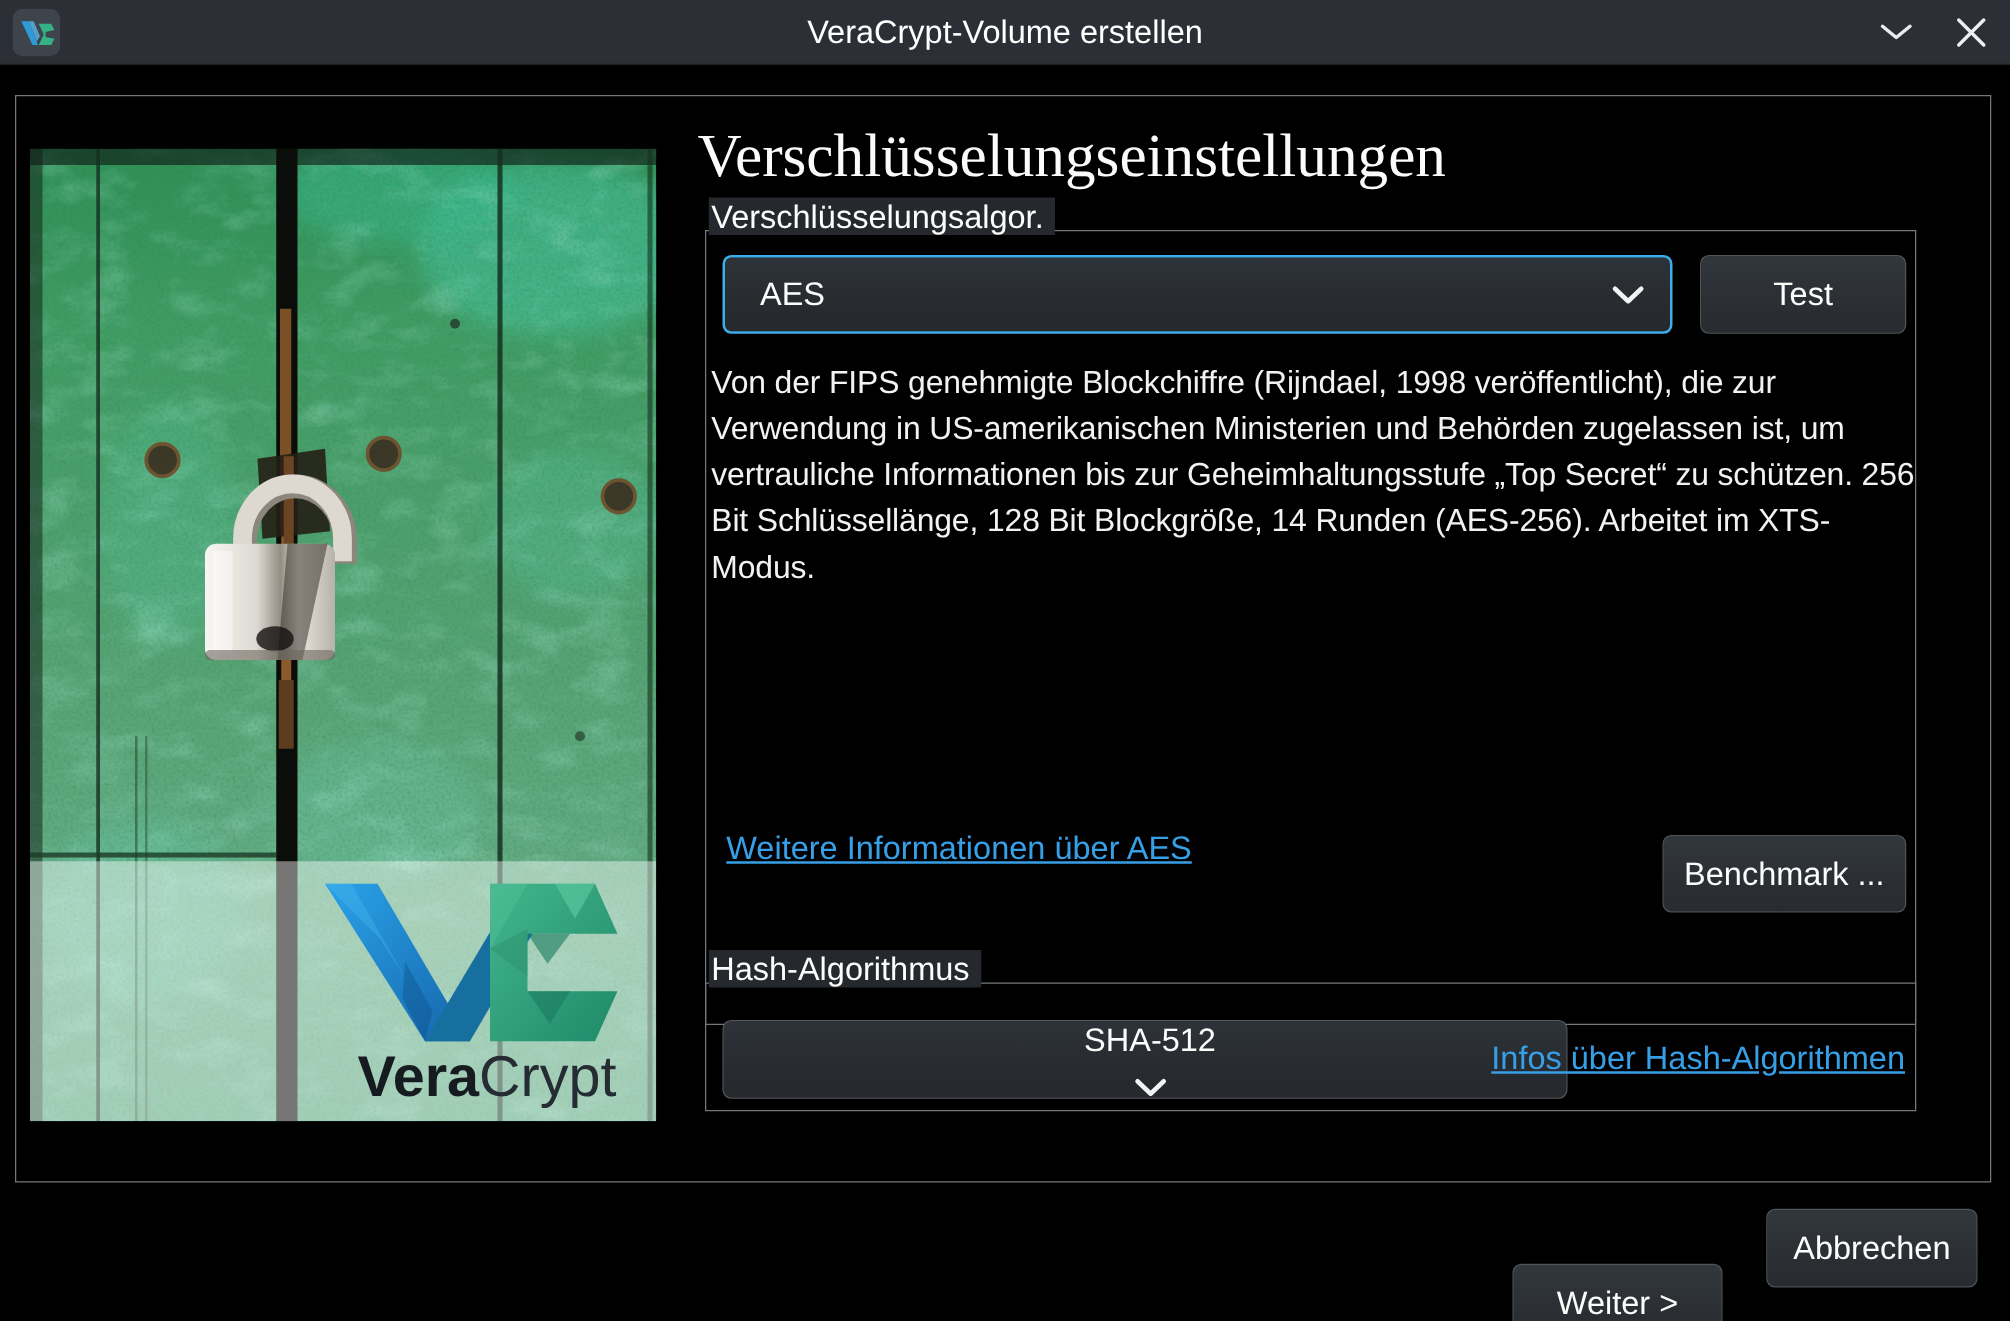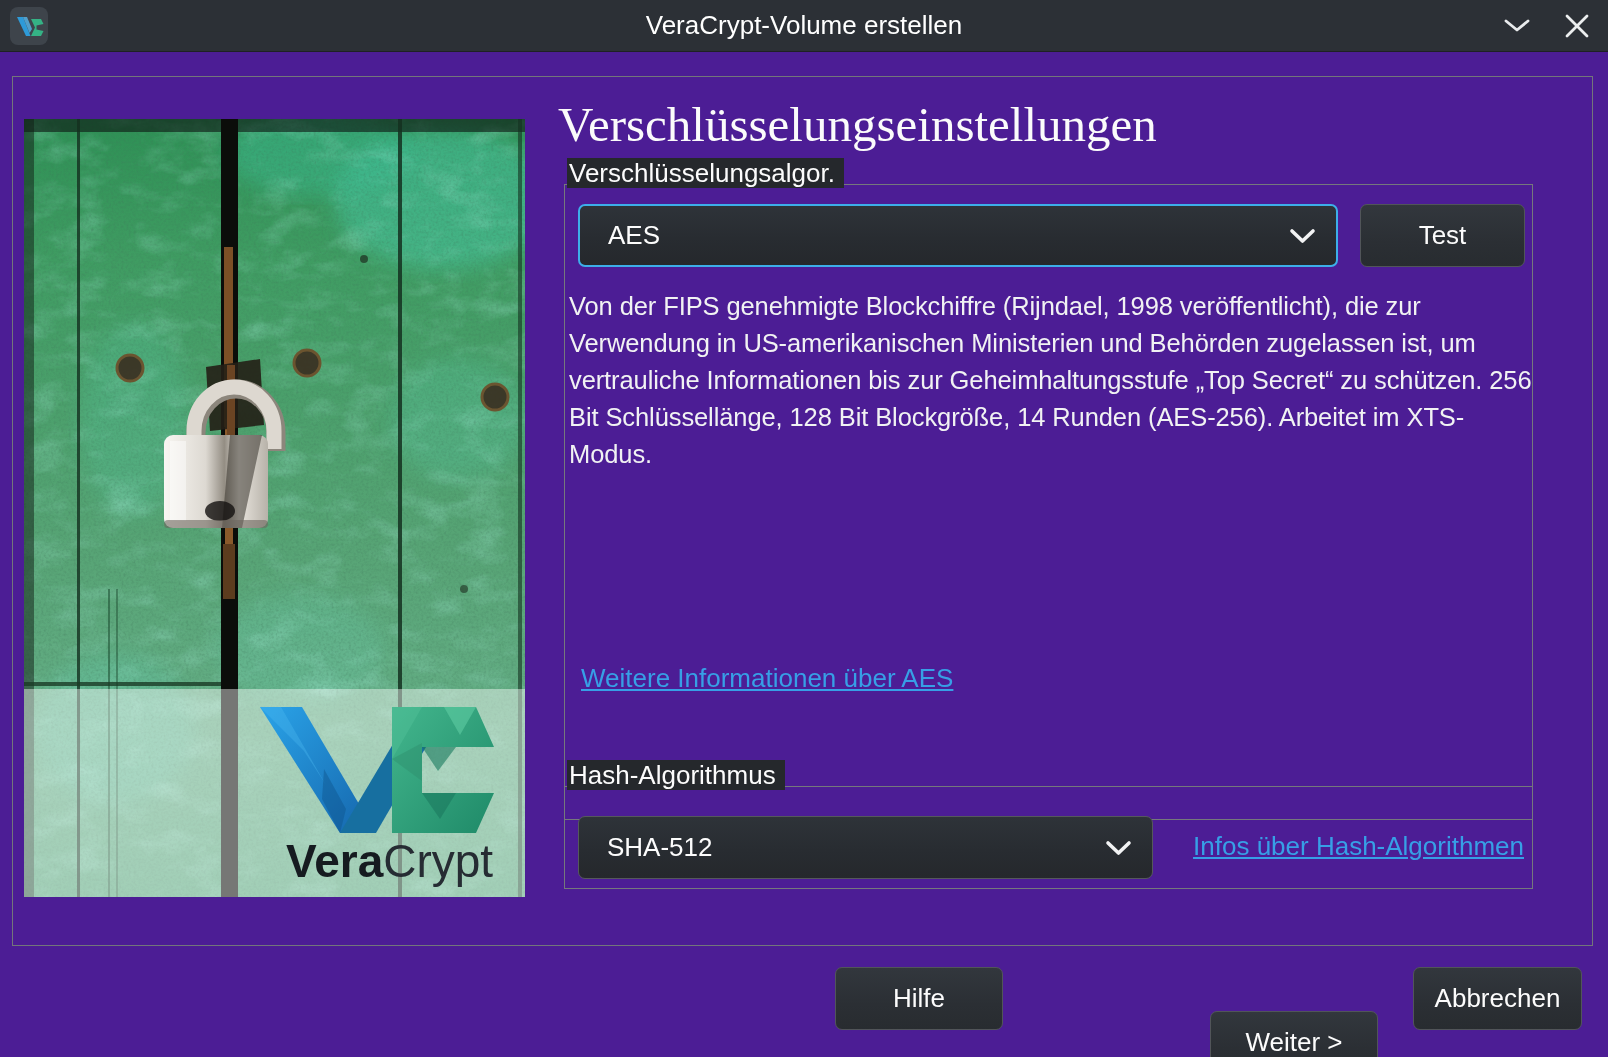--- a/index.html
+++ b/index.html
@@ -1,18 +1,18 @@
 <!DOCTYPE html>
 <html><head>
 <meta charset="utf-8">
 <style>
   html,body{margin:0;padding:0;background:#17191c;}
   *{box-sizing:border-box;}
   .window{
-    position:relative;width:1608px;height:1057px;background:#4c1d95;
+    position:relative;width:1608px;height:1057px;background:#000000;
     font-family:"Liberation Sans","DejaVu Sans",sans-serif;color:#fcfcfc;overflow:hidden;
   }
   
   .titlebar{
     position:absolute;left:0;top:0;width:1608px;height:52px;background:#2c3036;
     display:flex;align-items:center;justify-content:center;
     border-bottom:1px solid #1e2124;
   }
   .titlebar .app-icon{position:absolute;left:10px;top:7px;width:38px;height:38px;}
   .titlebar .title{font-size:26px;color:#ffffff;}
@@ -210,34 +210,34 @@
           </svg>
       </span>
     </div>
 
     <div class="btn" style="left:795px;top:19px;width:165px;">Test</div>
 
     <div class="description" style="left:4px;top:103px;width:978px;">Von der FIPS genehmigte Blockchiffre (Rijndael, 1998 veröffentlicht), die zur Verwendung in US-amerikanischen Ministerien und Behörden zugelassen ist, um vertrauliche Informationen bis zur Geheimhaltungsstufe „Top Secret“ zu schützen. 256 Bit Schlüssellänge, 128 Bit Blockgröße, 14 Runden (AES-256). Arbeitet im XTS-Modus.</div>
 
     <span class="link" style="left:16px;top:478px;">Weitere Informationen über AES</span>
 
+    <div class="btn" style="left:765px;top:483px;width:195px;height:62px;">Benchmark ...</div>
   </div>
 
   <div class="groupbox gb2">
     <span class="gb-legend">Hash-Algorithmus</span>
 
-    <div class="combo" style="left:13px;top:29px;width:575px;">
+    <div class="combo" style="left:13px;top:29px;width:676px;flex-direction:column;">
       <span class="combo-text">SHA-512</span>
       <span>
         <svg width="27" height="16" viewBox="0 0 27 16">
             <polyline points="3,3 13.5,13 24,3" fill="none" stroke="#f2f3f4" stroke-width="3.6" stroke-linecap="round" stroke-linejoin="round"></polyline>
           </svg>
       </span>
     </div>
 
     <span class="link" style="right:8px;top:44px;">Infos über Hash-Algorithmen</span>
   </div>
 
-  <div class="btn" style="left:835px;top:967px;width:168px;height:63px;">Hilfe</div>
   <div class="btn" style="left:1210px;top:1011px;width:168px;height:63px;">Weiter &gt;</div>
   <div class="btn" style="left:1413px;top:967px;width:169px;height:63px;">Abbrechen</div>
 
 </div>
 
 </body></html>

